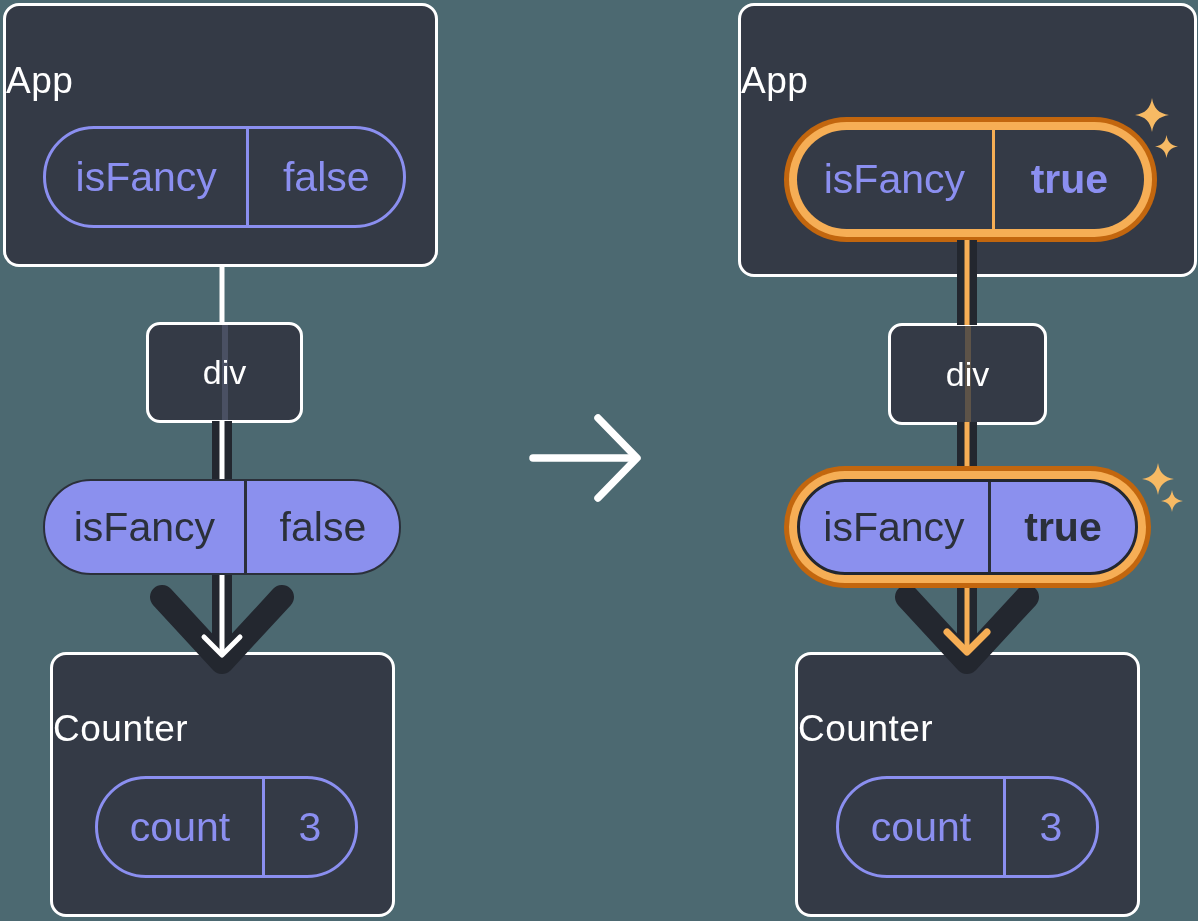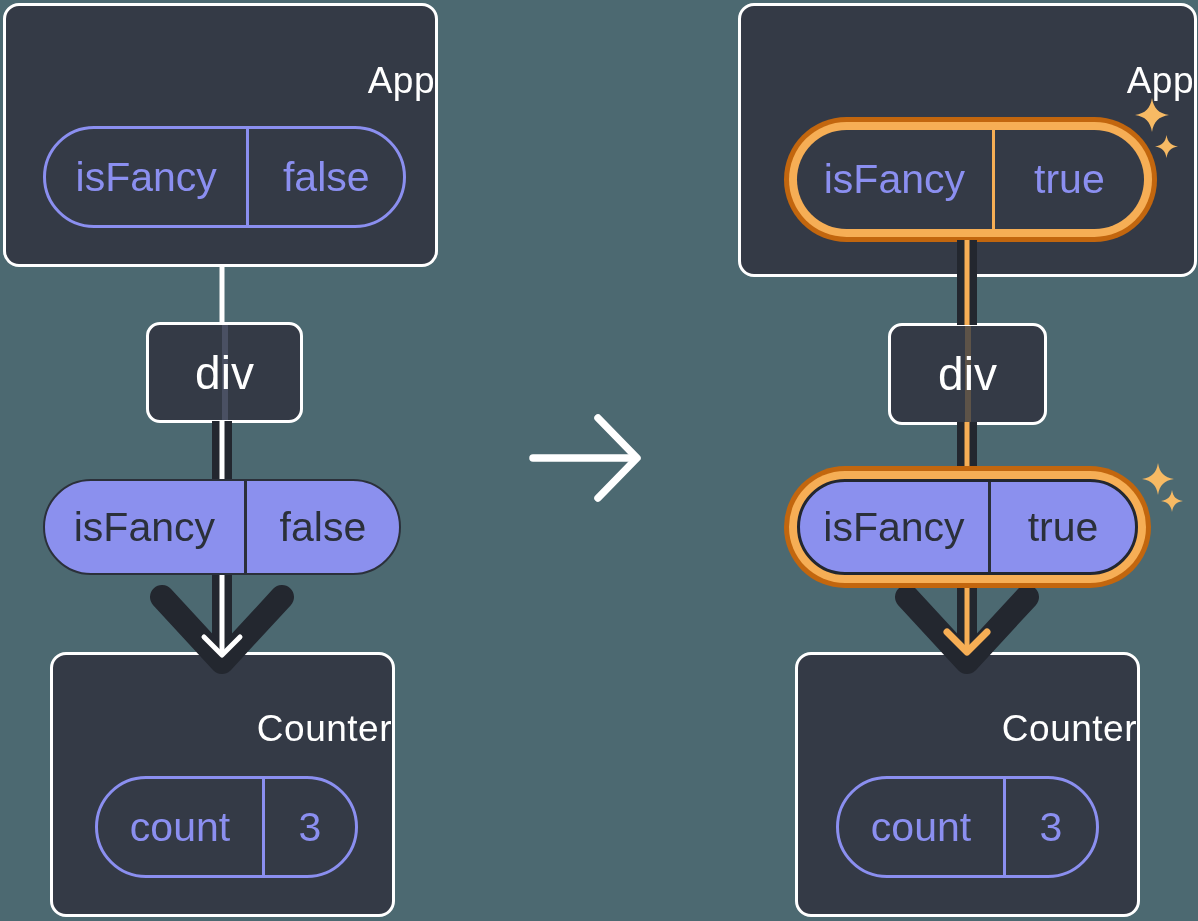--- a/index.html
+++ b/index.html
@@ -14,22 +14,22 @@
     position:relative;width:1198px;height:921px;overflow:hidden;
     background:var(--background);
     font-family:"Liberation Sans","DejaVu Sans",sans-serif;
   }
   .layer{position:absolute;inset:0;}
   .node-box{
     position:absolute;background:var(--panel-dark);
     border:3px solid var(--white);border-radius:16px;z-index:1;
   }
   .node-title{
-    position:absolute;left:0;right:0;text-align:right;
-    color:var(--white);font-size:37px;font-weight:500;letter-spacing:.5px;margin-left:34px;
+    position:absolute;left:0;right:0;text-align:left;
+    color:var(--white);font-size:37px;font-weight:500;letter-spacing:.5px;
   }
   .pill{
     position:absolute;display:flex;align-items:stretch;
     border-radius:999px;overflow:hidden;z-index:3;font-size:41px;
   }
   .pill .cell{display:flex;align-items:center;justify-content:center;}
   .pill .cell.key{flex:0 0 57%;}
   .pill .cell.val{flex:1 1 auto;}
   .pill.counter-pill .cell.key{flex:0 0 65%;}
   .pill.outline{border:3px solid var(--purple);color:var(--purple);background:transparent;}
@@ -39,31 +39,31 @@
   .pill.fancy-dark{
     background:var(--panel-dark);color:var(--purple);
     box-shadow:0 0 0 8px var(--orange-light),0 0 0 13px var(--orange-dark);
   }
   .pill.fancy-dark .cell.key{border-right:3px solid var(--orange-light);}
   .pill.fancy-solid{
     background:var(--purple-fill);border:3px solid var(--ink-dark);color:var(--on-purple);
     box-shadow:0 0 0 8px var(--orange-light),0 0 0 13px var(--orange-dark);
   }
   .pill.fancy-solid .cell.key{border-right:3px solid var(--on-purple);}
-  .val.bold{font-weight:400;}
+  .val.bold{font-weight:700;}
   .div-box{
     position:absolute;background:var(--panel-dark);
     border:3px solid var(--white);border-radius:14px;z-index:1;
   }
   .div-box .stripe{
     position:absolute;top:0;bottom:0;left:50%;width:6px;transform:translateX(-50%);
   }
   .div-box .label{
     position:absolute;inset:0;display:flex;align-items:center;justify-content:center;
-    color:var(--white);font-size:46px;font-weight:500;text-align:right;
+    color:var(--white);font-size:34px;font-weight:500;text-align:right;
   }
   svg.connector{position:absolute;top:0;left:0;z-index:2;pointer-events:none;}
   svg.sparkle{position:absolute;z-index:4;pointer-events:none;}
   svg.mid-arrow{position:absolute;z-index:2;pointer-events:none;}
 </style>
 </head>
 <body>
 
 <div class="canvas">
 

